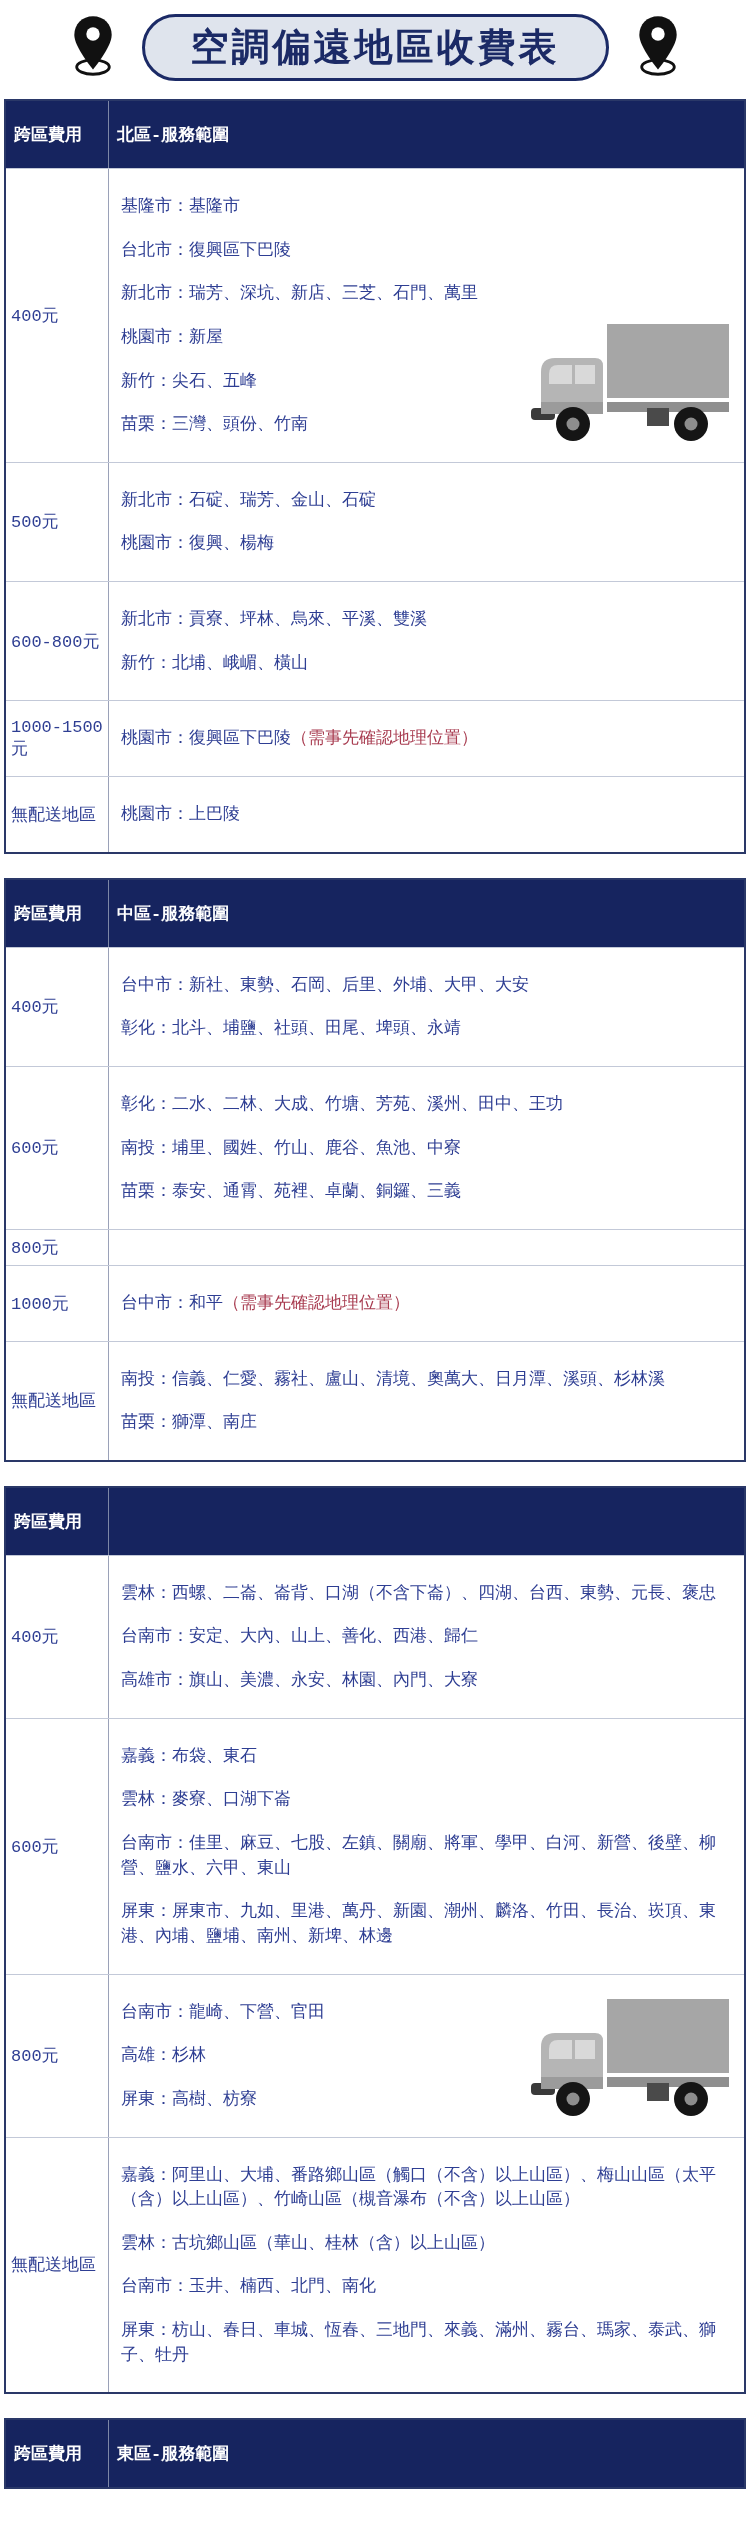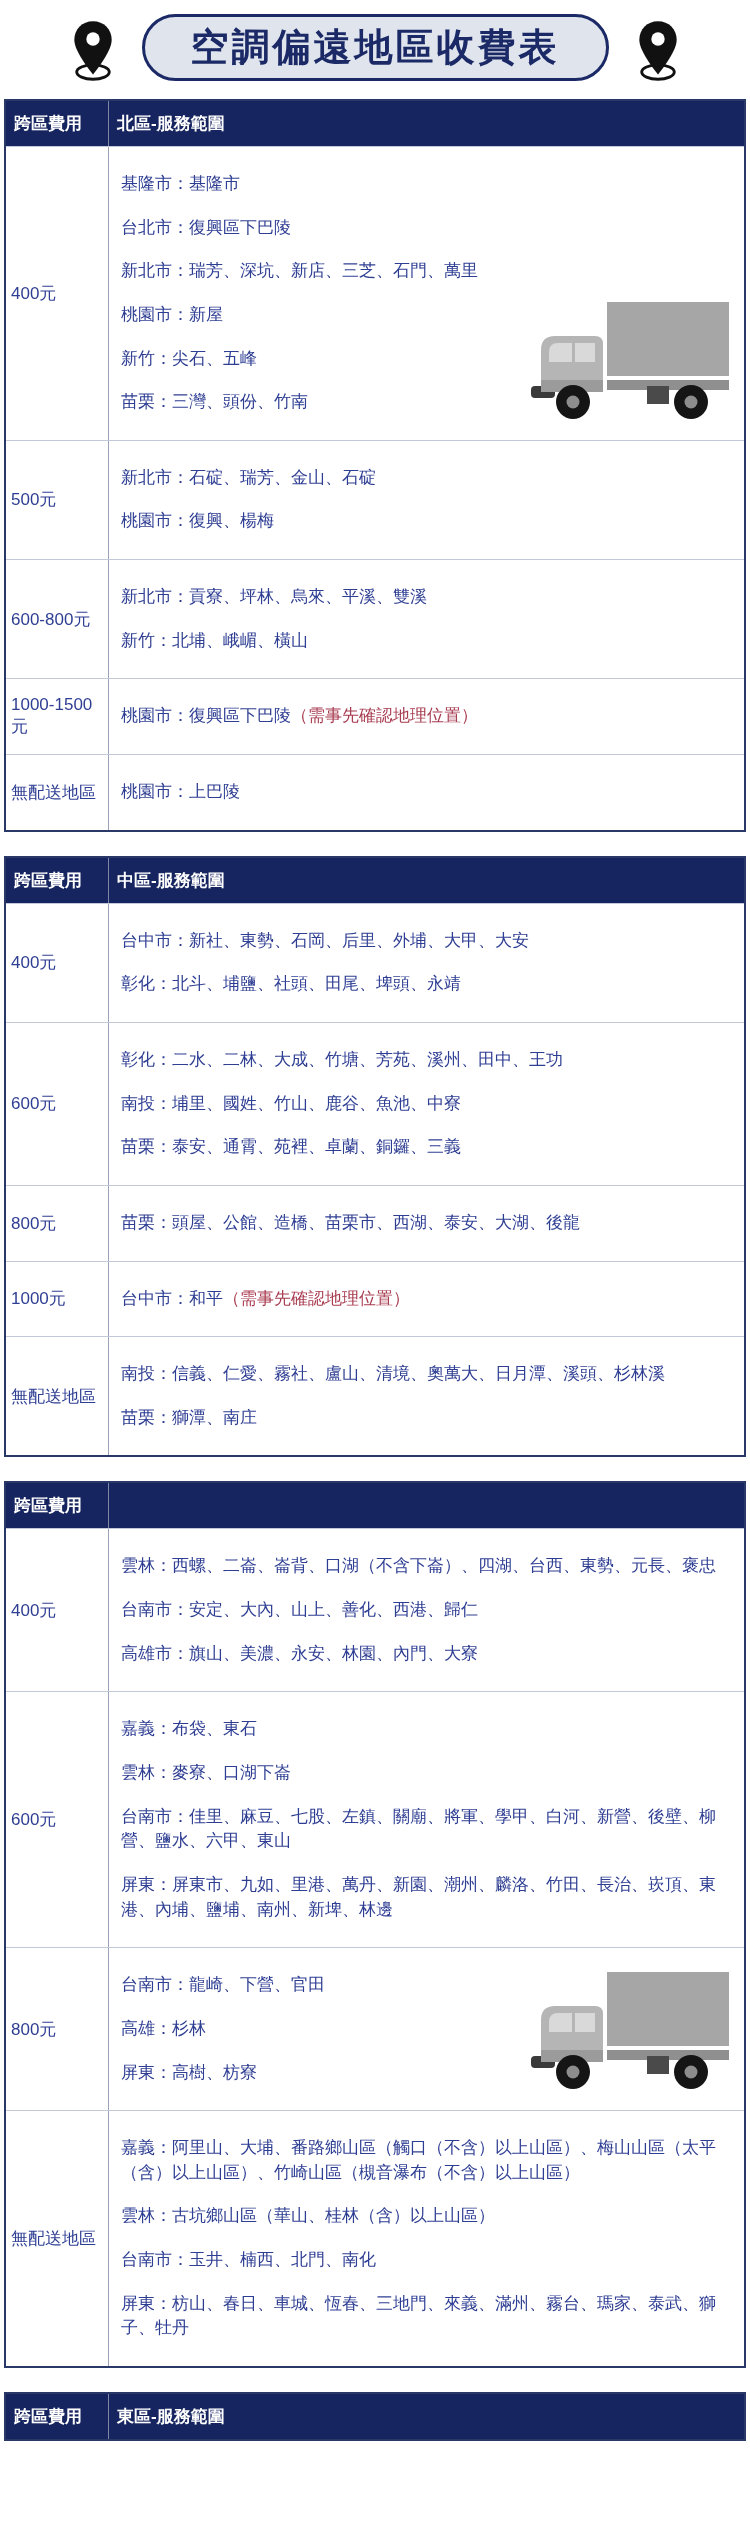--- a/index.html
+++ b/index.html
@@ -1,38 +1,38 @@
 <!DOCTYPE html>
 <html lang="zh-Hant"><head>
 <meta charset="utf-8">
 <style>
   html,body{margin:0;padding:0;background:#fff;}
   body{width:750px;font-family:"Liberation Sans","DejaVu Sans",sans-serif;}
   .page{padding:10px 4px 24px;}
 
   
-  .hdr{display:flex;align-items:flex-end;justify-content:center;gap:26px;padding:4px 0 18px;}
+  .hdr{display:flex;align-items:flex-start;justify-content:center;gap:26px;padding:4px 0 18px;}
   .pin{width:46px;height:62px;flex:0 0 auto;}
   .title-pill{
     background:#dfe4ed;border:3px solid #1b2a66;border-radius:50px;
     color:#1b2a66;font-size:38px;font-weight:bold;letter-spacing:3px;
     padding:5px 46px;white-space:nowrap;
   }
 
   
   .fee-table{border:2px solid #2a3868;margin-bottom:24px;background:#fff;}
   .thead{display:flex;background:#16245f;color:#fff;font-size:17px;font-weight:bold;}
-  .th{padding:11px 8px;box-sizing:border-box;}
+  .th{padding:22px 8px;box-sizing:border-box;font-family:Liberation Mono, monospace;}
   .fee-col{flex:0 0 103px;width:103px;border-right:1px solid #7d87a6;}
   .region-col{flex:1;}
   .tr{display:flex;border-top:1px solid #c3c9d8;}
   .tr:first-of-type{border-top:none;}
   .td{box-sizing:border-box;}
   .td.fee{flex:0 0 103px;width:103px;display:flex;align-items:center;
-          padding:6px 5px;color:#2e3e93;font-size:17px;border-right:1px solid #9aa1b8;}
+          padding:6px 5px;color:#2e3e93;font-size:17px;border-right:1px solid #9aa1b8;font-family:Liberation Mono, monospace;}
   .td.lines{flex:1;padding:6px 12px;color:#2e3e93;font-size:17px;position:relative;}
   .td.lines.has-truck{padding-right:225px;}
   .line{margin:19px 0;line-height:1.45;}
   .red{color:#a83c50;}
   .truck{position:absolute;right:10px;bottom:12px;width:205px;height:130px;}
 </style>
 </head>
 <body>
 
 <div class="page">
@@ -124,23 +124,20 @@
         <div class="tr">
           <div class="td fee">600元</div>
           <div class="td lines">
             <div class="line"><span>彰化：二水、二林、大成、竹塘、芳苑、溪州、田中、王功</span></div>
             <div class="line"><span>南投：埔里、國姓、竹山、鹿谷、魚池、中寮</span></div>
             <div class="line"><span>苗栗：泰安、通霄、苑裡、卓蘭、銅鑼、三義</span></div>
           </div>
         </div>
         <div class="tr">
           <div class="td fee">800元</div>
-          <div class="td lines">
-            <div class="line"><span>苗栗：頭屋、公館、造橋、苗栗市、西湖、泰安、大湖、後龍</span></div>
-          </div>
         </div>
         <div class="tr">
           <div class="td fee">1000元</div>
           <div class="td lines">
             <div class="line"><span>台中市：和平</span><span class="red">（需事先確認地理位置）</span></div>
           </div>
         </div>
         <div class="tr">
           <div class="td fee">無配送地區</div>
           <div class="td lines">

